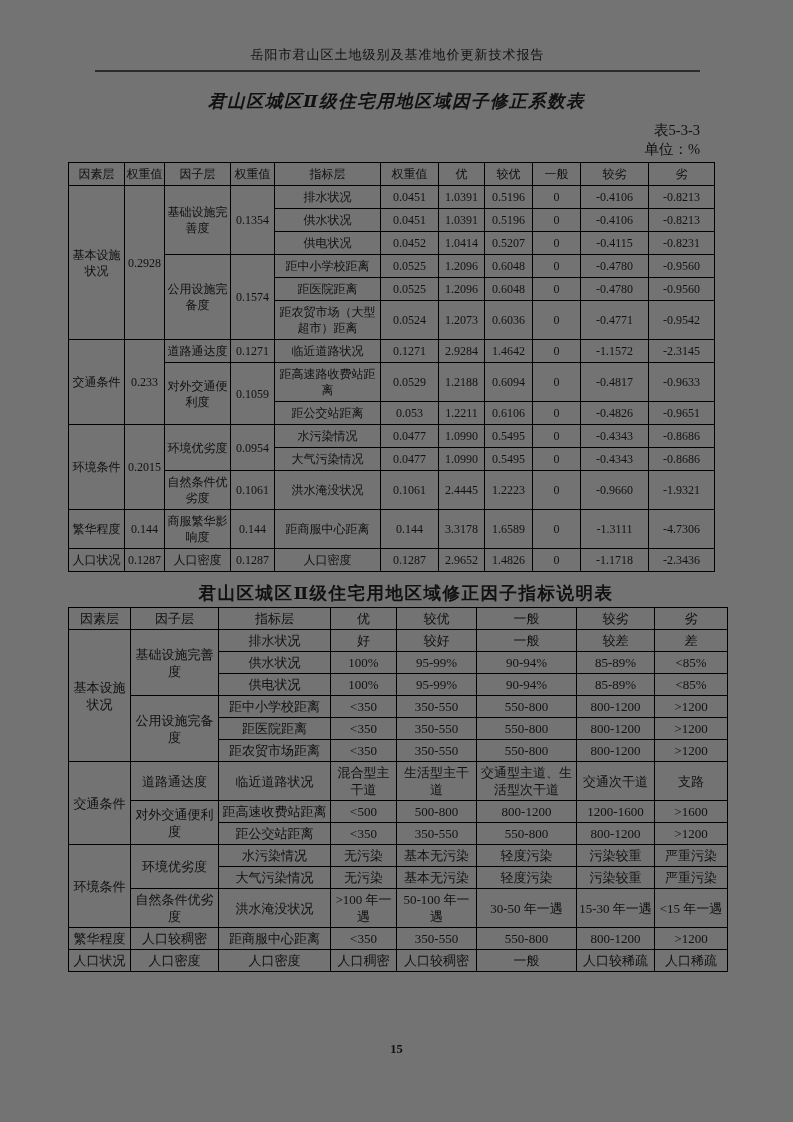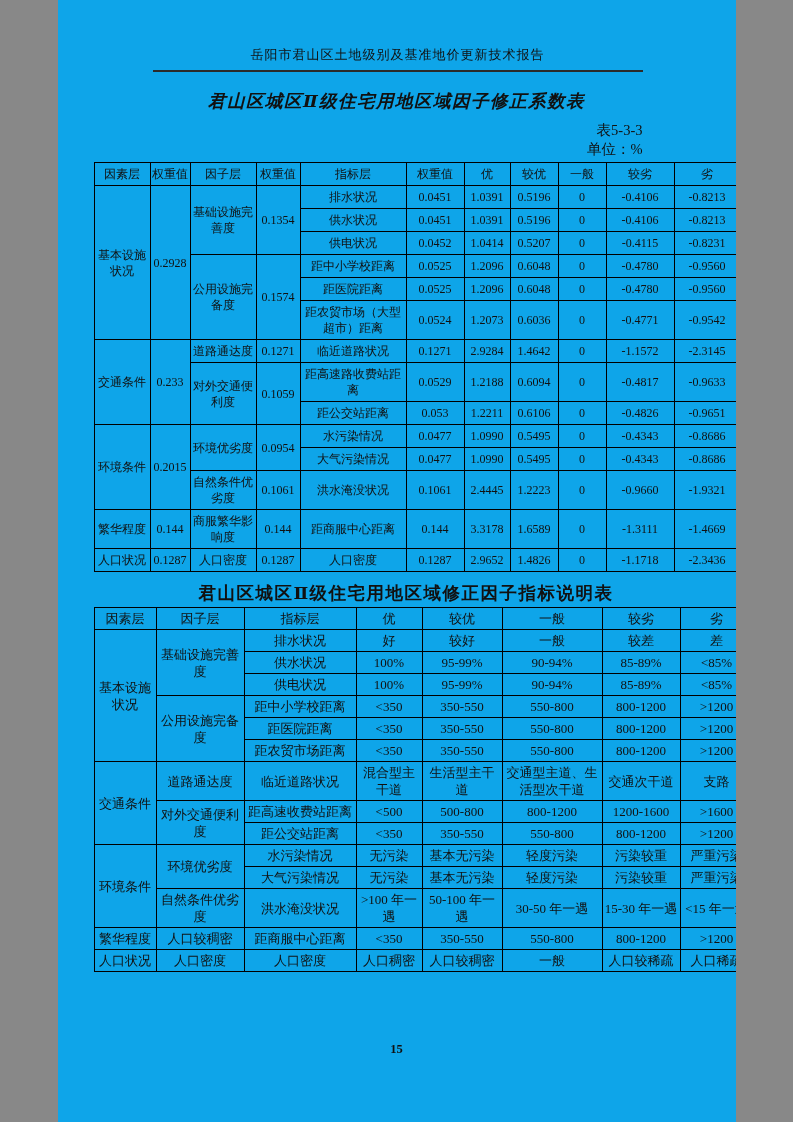--- a/index.html
+++ b/index.html
@@ -1,19 +1,19 @@
 <!DOCTYPE html>
 <html><head>
 <meta charset="utf-8">
 <style>
   html,body{margin:0;padding:0;background:#888;}
   .page{
     position:relative;
-    width:678px;height:1122px;
-    background:#0ea5e9;
+    width:793px;height:1122px;
+    background:#737373;
     font-family:"Liberation Serif","DejaVu Serif",serif;
     color:#111;
     overflow:hidden;
     margin:0 auto;
   }
   .doc-header{
     margin:46px 93px 0 95px;
     text-align:center;
     font-size:13px;
     letter-spacing:1px;
@@ -33,21 +33,21 @@
     justify-content:space-between;
     align-items:flex-end;
     margin:8px 93px 3px 68px;
     font-size:14.5px;
     flex-direction:column;
   }
   .meta-row .tbl-label{margin-left:60px;}
   table{
     border-collapse:collapse;
     table-layout:fixed;
-    margin-left:36px;
+    margin-left:68px;
     border:1.5px solid #000;
   }
   td,th{
     border:1px solid #000;
     text-align:center;
     vertical-align:middle;
     font-weight:normal;
     word-break:break-all;
     overflow:hidden;
   }
@@ -240,21 +240,21 @@
           <td>繁华程度</td>
           <td>0.144</td>
           <td>商服繁华影响度</td>
           <td>0.144</td>
           <td>距商服中心距离</td>
           <td>0.144</td>
           <td>3.3178</td>
           <td>1.6589</td>
           <td>0</td>
           <td>-1.3111</td>
-          <td>-1.4669</td>
+          <td>-4.7306</td>
         </tr>
         <tr>
           <td>人口状况</td>
           <td>0.1287</td>
           <td>人口密度</td>
           <td>0.1287</td>
           <td>人口密度</td>
           <td>0.1287</td>
           <td>2.9652</td>
           <td>1.4826</td>

